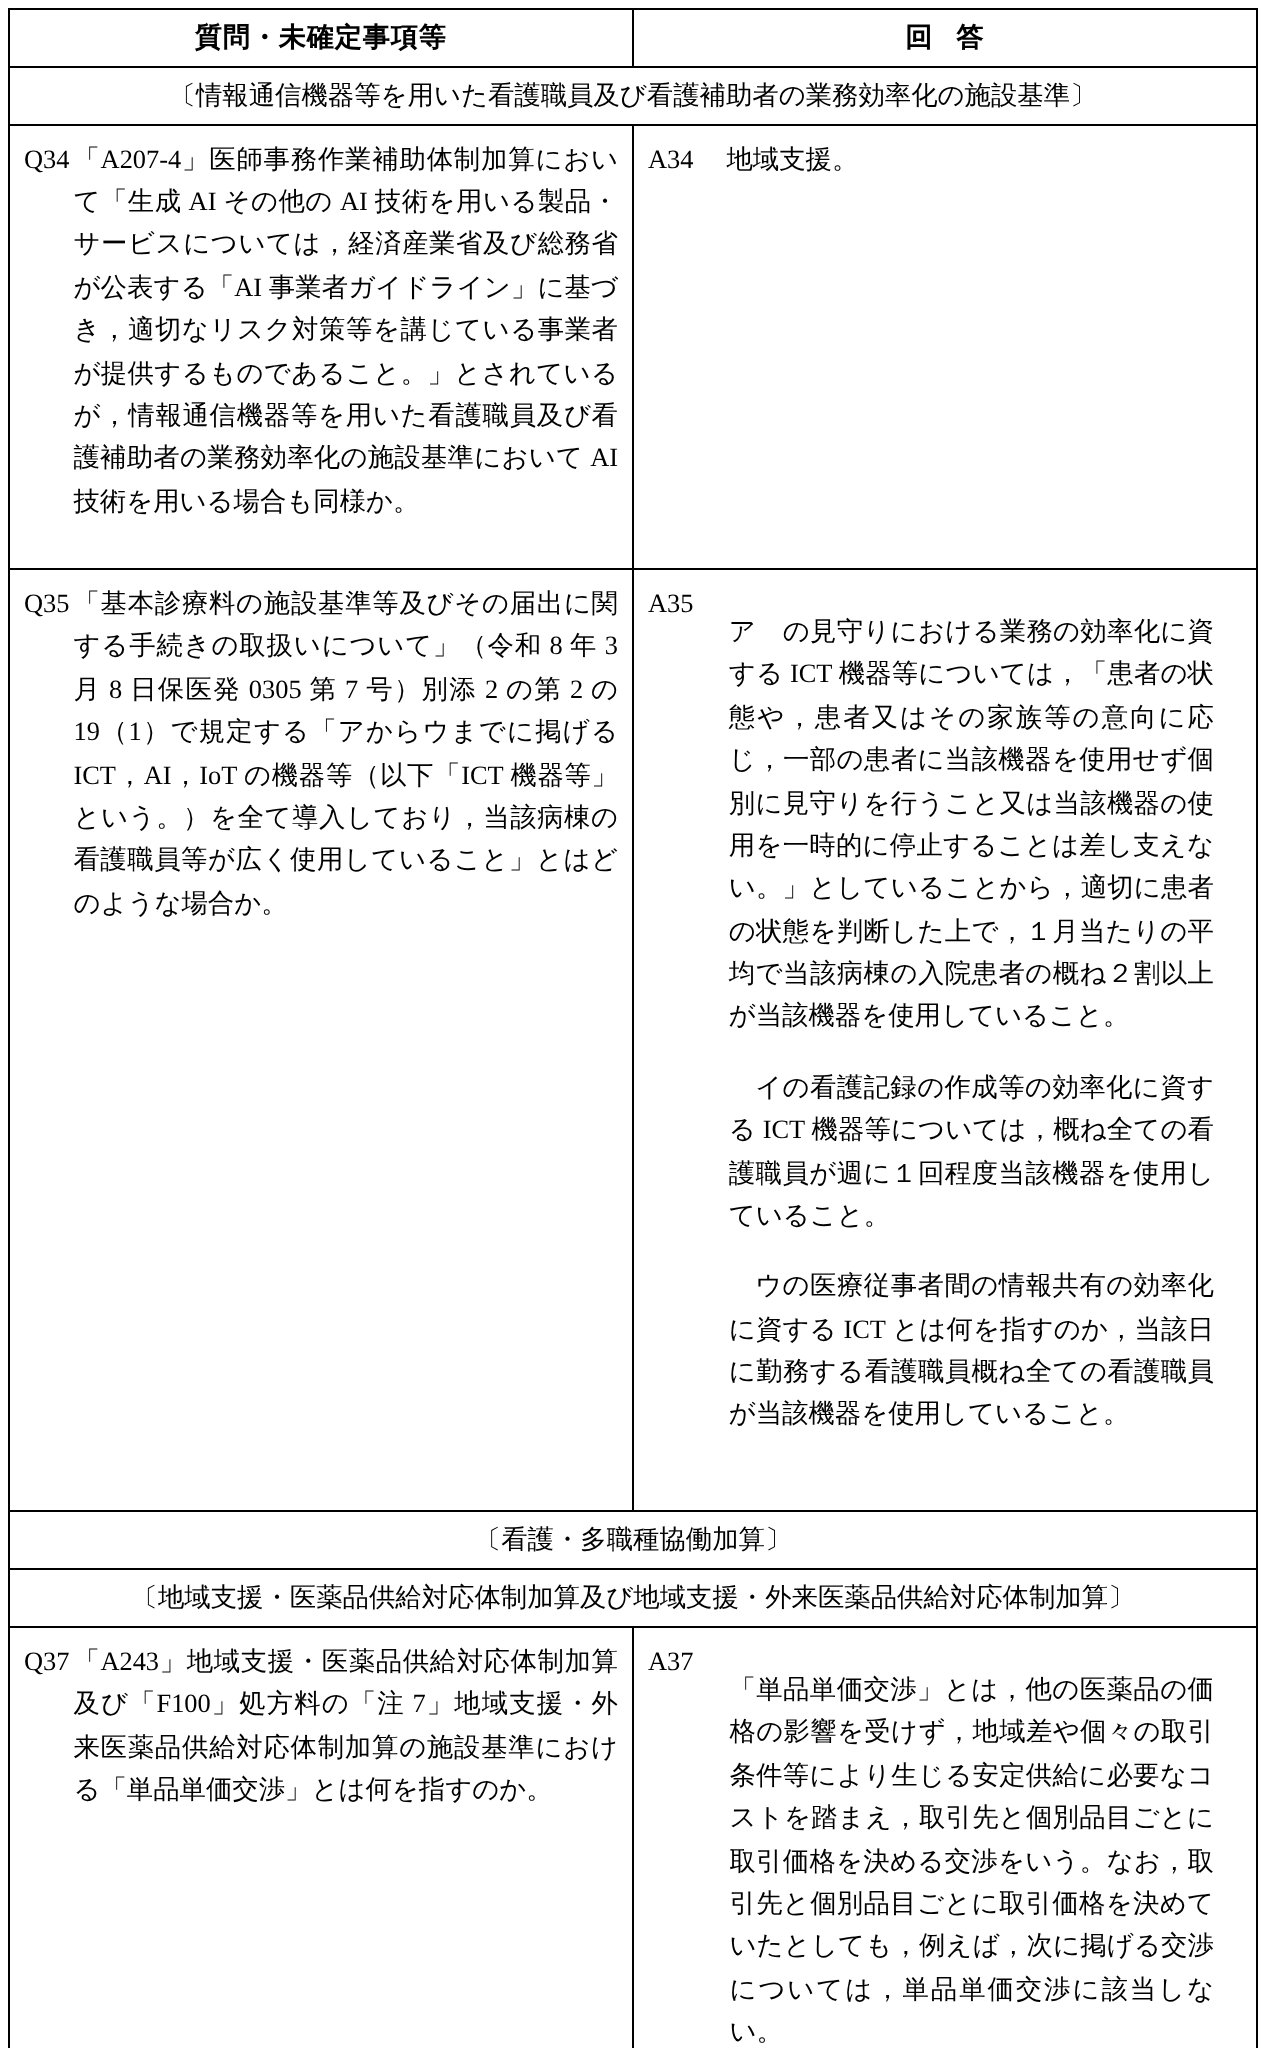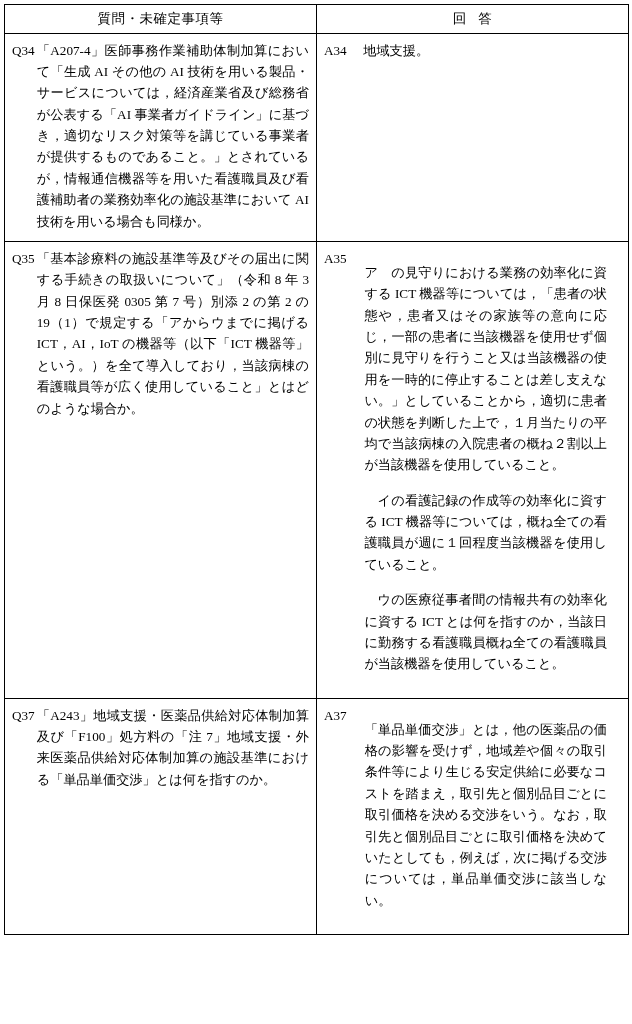--- a/index.html
+++ b/index.html
@@ -23,42 +23,42 @@
     border-collapse: collapse;
     table-layout: fixed;
     border: 1px solid #000;
   }
   table.qa col.c1 { width: 312px; }
   table.qa col.c2 { width: 312px; }
 
   th.head {
     border: 1px solid #000;
     text-align: center;
-    font-weight: normal;
+    font-weight: bold;
     font-size: 13.5px;
     padding: 5px 0 5px 0;
     letter-spacing: 0.5px;
     line-height: 1.3;
   }
   th.head .spaced {
     letter-spacing: 12px;
   }
   td.sectionrow {
     border: 1px solid #000;
     text-align: center;
     font-size: 13.2px;
     padding: 4px 2px 5px 2px;
     line-height: 1.45;
   }
   td.cell {
     border: 1px solid #000;
     vertical-align: top;
     font-size: 13.2px;
     line-height: 1.62;
-    padding: 6px 7px 9px 7px;
+    padding: 6px 7px 23px 7px;
   }
   .qline {
     display: flex;
     align-items: flex-start;
   }
   .qlabel {
     flex: 0 0 auto;
     white-space: nowrap;
     padding-right: 2px;
   }
@@ -91,20 +91,23 @@
       </colgroup>
     <thead>
       <tr>
         <th class="head">質問・未確定事項等</th>
         <th class="head"><span class="spaced">回</span><span>答</span></th>
       </tr>
     </thead>
     <tbody>
 
       <tr>
+        <td class="sectionrow" colspan="2">〔情報通信機器等を用いた看護職員及び看護補助者の業務効率化の施設基準〕</td>
+      </tr>
+      <tr>
         <td class="cell">
           <div class="qline">
             <span class="qlabel">Q34</span>
             <span class="qbody">「A207-4」医師事務作業補助体制加算において「生成 AI その他の AI 技術を用いる製品・サービスについては，経済産業省及び総務省が公表する「AI 事業者ガイドライン」に基づき，適切なリスク対策等を講じている事業者が提供するものであること。」とされているが，情報通信機器等を用いた看護職員及び看護補助者の業務効率化の施設基準において AI 技術を用いる場合も同様か。</span>
           </div>
         </td>
         <td class="cell">
           <div class="qline">
             <span class="qlabel">A34</span>
             <span class="nowrapgap"></span>
@@ -125,21 +128,27 @@
             <span class="nowrapgap"></span>
             <div class="ansbody">
               <p>ア　の見守りにおける業務の効率化に資する ICT 機器等については，「患者の状態や，患者又はその家族等の意向に応じ，一部の患者に当該機器を使用せず個別に見守りを行うこと又は当該機器の使用を一時的に停止することは差し支えない。」としていることから，適切に患者の状態を判断した上で，１月当たりの平均で当該病棟の入院患者の概ね２割以上が当該機器を使用していること。</p>
               <p class="indent">イの看護記録の作成等の効率化に資する ICT 機器等については，概ね全ての看護職員が週に１回程度当該機器を使用していること。</p>
               <p class="indent">ウの医療従事者間の情報共有の効率化に資する ICT とは何を指すのか，当該日に勤務する看護職員概ね全ての看護職員が当該機器を使用していること。</p>
             </div>
           </div>
         </td>
       </tr>
 
+      <tr>
+        <td class="sectionrow" colspan="2">〔看護・多職種協働加算〕</td>
+      </tr>
 
+      <tr>
+        <td class="sectionrow" colspan="2">〔地域支援・医薬品供給対応体制加算及び地域支援・外来医薬品供給対応体制加算〕</td>
+      </tr>
       <tr>
         <td class="cell">
           <div class="qline">
             <span class="qlabel">Q37</span>
             <span class="qbody">「A243」地域支援・医薬品供給対応体制加算及び「F100」処方料の「注 7」地域支援・外来医薬品供給対応体制加算の施設基準における「単品単価交渉」とは何を指すのか。</span>
           </div>
         </td>
         <td class="cell">
           <div class="qline">
             <span class="qlabel">A37</span>

